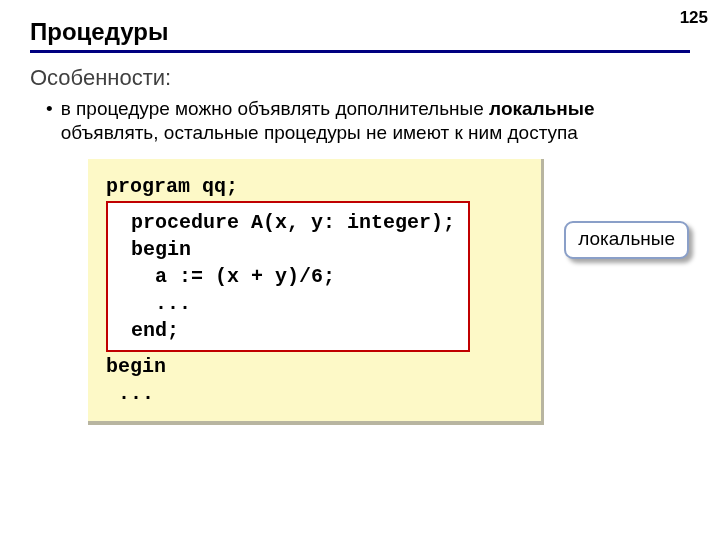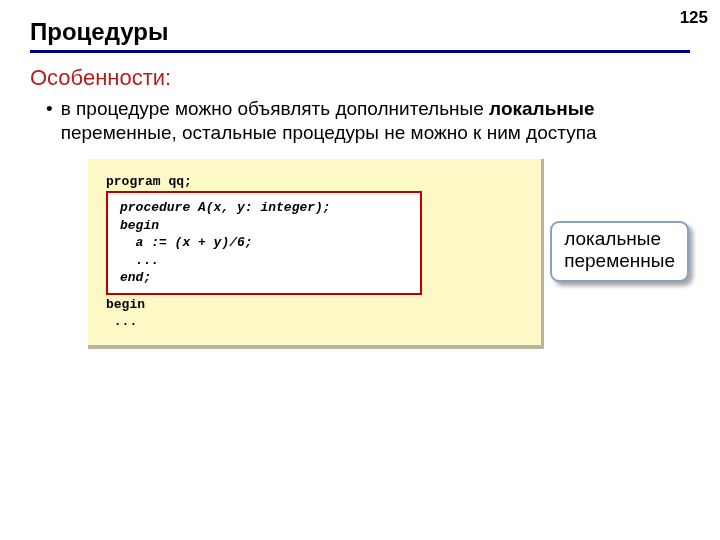--- a/index.html
+++ b/index.html
@@ -22,21 +22,21 @@
   .title {
     font-size: 24px;
     font-weight: bold;
     margin: 18px 0 3px 30px;
   }
   .underline {
     border-top: 3px solid #000080;
     margin: 4px 30px 12px 30px;
   }
   .subtitle {
-    color: #b91c1c;
+    color: #404040;
     font-size: 22px;
     margin: 0 0 6px 30px;
   }
   .bullet-row {
     margin: 0 40px 2px 46px;
     font-size: 19px;
     line-height: 1.25;
     display: flex;
   }
   .bullet-dot {
@@ -48,32 +48,31 @@
     position: relative;
     margin: 14px 0 0 88px;
     width: 456px;
     background: #fdf9c7;
     border-right: 3px solid #b8b5a0;
     border-bottom: 4px solid #b8b5a0;
     padding: 14px 18px 14px 18px;
   }
   .code {
     font-family: "Courier New", monospace;
-    font-size: 13px;
+    font-size: 20px;
     font-weight: bold;
     white-space: pre;
     line-height: 1.35;
   }
   .proc-box {
     border: 2px solid #c00000;
     background: #ffffff;
     margin: 1px 0 1px 0px;
-    padding: 6px 10px 6px 12px;
-    width: 316px;
-    font-style: italic;
+    padding: 6px 10px 6px 23px;
+    width: 364px;
   }
   .var-chip {
     display: inline-block;
     border: 2px solid #8a9fc8;
     border-radius: 7px;
     background: #fff;
     box-shadow: 3px 3px 3px rgba(0,0,0,.35);
     padding: 1px 9px 2px 9px;
     margin-left: 4px;
   }
@@ -99,35 +98,34 @@
 <div class="page-number">125</div>
 
 <div class="title">Процедуры</div>
 <div class="underline"></div>
 
 <div class="subtitle">Особенности:</div>
 
 <div class="bullet-row">
   <span class="bullet-dot">•</span>
   <span class="bullet-text">
-    <span>в процедуре можно объявлять дополнительные </span><b>локальные</b><span> переменные, остальные процедуры не можно к ним доступа</span>
+    <span>в процедуре можно объявлять дополнительные </span><b>локальные</b><span> объявлять, остальные процедуры не имеют к ним доступа</span>
   </span>
 </div>
 
 <div class="code-outer">
   <div class="code">program qq;</div>
 
   <div class="proc-box">
     <div class="code">procedure A(x, y: integer);</div>
     <div class="code">begin</div>
     <div class="code">  a := (x + y)/6;</div>
     <div class="code">  ...</div>
     <div class="code">end;</div>
   </div>
 
   <div class="code">begin</div>
   <div class="code"> ...</div>
 
   <div class="callout">
     <div>локальные</div>
-    <div>переменные</div>
   </div>
 </div>
 
 </body></html>

